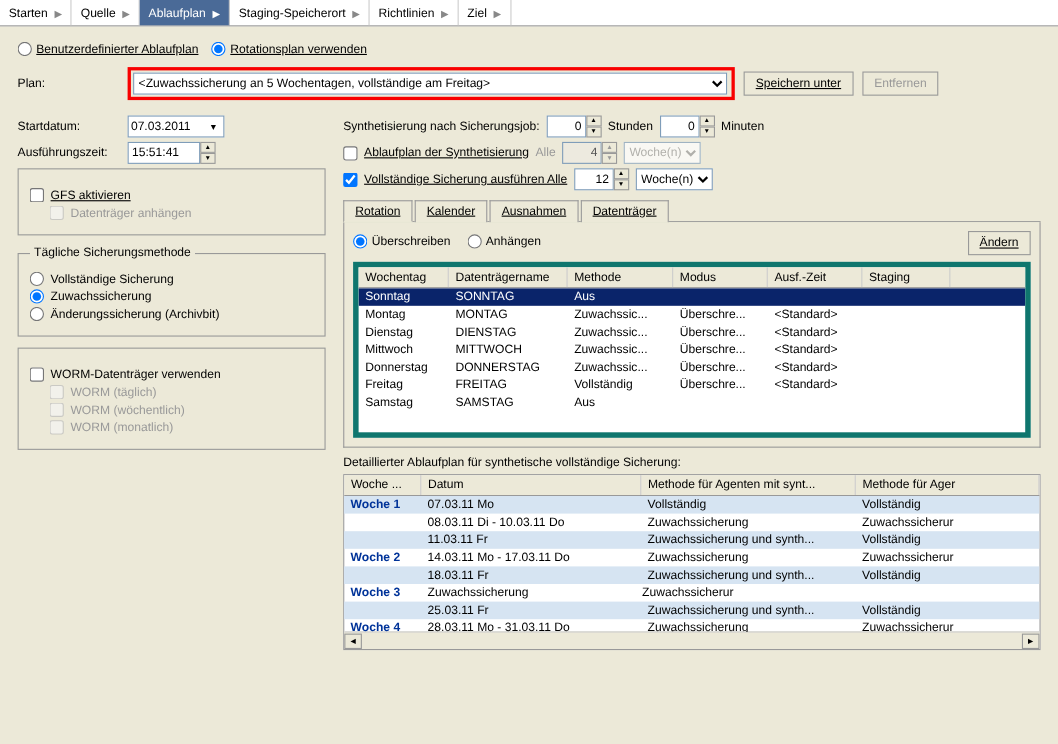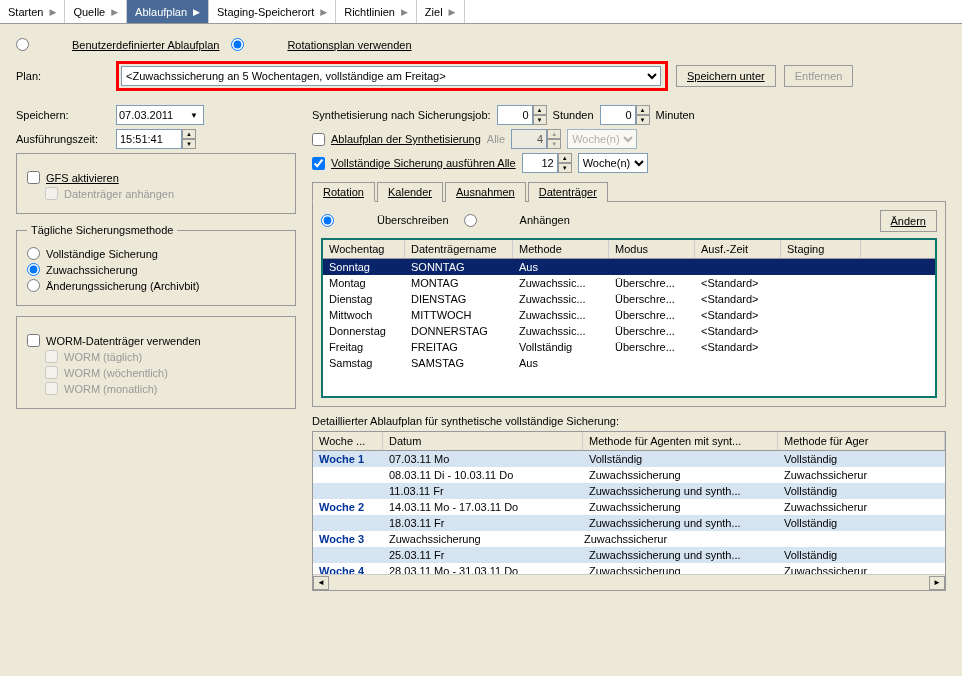--- a/index.html
+++ b/index.html
@@ -8,21 +8,21 @@
 
 .tabs { display: flex; background: #fff; border-bottom: 1px solid #999; height: 24px; }
 .tab { display: flex; align-items: center; padding: 0 8px; border-right: 1px solid #ccc; cursor: pointer; position: relative; }
 .tab.active { background: #4A6A97; color: #fff; }
 .tab .chev { margin-left: 6px; font-size: 9px; color: #888; }
 .tab.active .chev { color: #fff; }
 
 .content { padding: 10px 16px; }
 
 
-.rg { display: inline-flex; align-items: center; margin-right: 12px; gap: 39px; }
+.rg { display: inline-flex; align-items: center; margin-right: 12px; }
 .rg input { margin-right: 4px; }
 .underlined { text-decoration: underline; }
 
 
 .plan-row { display: flex; align-items: center; margin: 10px 0; }
 .plan-label { width: 100px; }
 .plan-select-wrap { border: 3px solid #F80000; padding: 2px 4px 2px 2px; display: flex; }
 .plan-select { width: 540px; height: 20px; background: #fff; border: 1px solid #7F9DB9; font-size: 11px; }
 .btn { background: #ECE9D8; border: 1px solid #999; padding: 2px 10px; margin-left: 8px; height: 22px; cursor: pointer; }
 .btn[disabled] { color: #999; }
@@ -56,21 +56,21 @@
 
 
 .subtabs { display: flex; border-bottom: 1px solid #999; margin-top: 8px; }
 .subtab { padding: 3px 10px; border: 1px solid #999; border-bottom: none; background: #ECE9D8; margin-right: 2px; cursor: pointer; position: relative; top: 1px; text-decoration: underline; }
 .subtab.active { background: #ECE9D8; border-bottom: 1px solid #ECE9D8; }
 
 .tabpanel { border: 1px solid #999; border-top: none; padding: 8px; background: #ECE9D8; }
 .panel-top { display: flex; justify-content: space-between; align-items: center; margin-bottom: 6px; }
 
 
-.grid { border: 2px solid #0f766e; background: #fff; height: 160px; display: flex; flex-direction: column; }
+.grid { border: 5px solid #0f766e; background: #fff; height: 160px; display: flex; flex-direction: column; }
 .grid-head { display: flex; background: #ECE9D8; border-bottom: 1px solid #999; }
 .grid-head .gh { padding: 3px 6px; border-right: 1px solid #ccc; font-weight: normal; }
 .grid-body { overflow-y: auto; flex: 1; }
 .grid-row { display: flex; padding: 1px 0; }
 .grid-row.sel { background: #0A246A; color: #fff; }
 .gc { padding: 1px 6px; overflow: hidden; white-space: nowrap; text-overflow: ellipsis; }
 .c-wt { width: 82px; }
 .c-dn { width: 108px; }
 .c-me { width: 96px; }
 .c-mo { width: 86px; }
@@ -140,21 +140,21 @@
         <option>&lt;Zuwachssicherung an 5 Wochentagen, vollständige am Freitag&gt;</option>
       </select>
     </div>
     <button class="btn"><span class="underlined">Speichern unter</span></button>
     <button class="btn" disabled=""><span>Entfernen</span></button>
   </div>
 
   <div class="two-col">
     <div class="left-col">
       <div class="row">
-        <div class="lbl">Speichern:</div>
+        <div class="lbl">Startdatum:</div>
         <div class="dateinput">
           <span>07.03.2011</span>
             <span class="drop">▼</span>
         </div>
       </div>
       <div class="row">
         <div class="lbl">Ausführungszeit:</div>
         <div class="spin">
           <input value="15:51:41" style="">
           <div class="btns">

